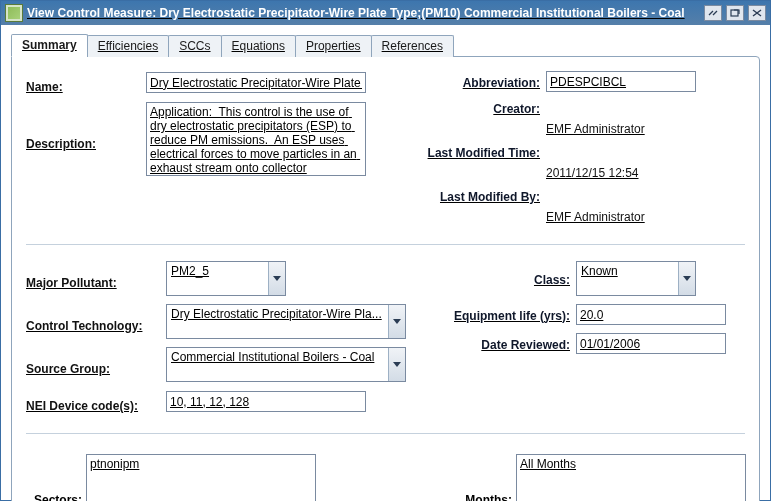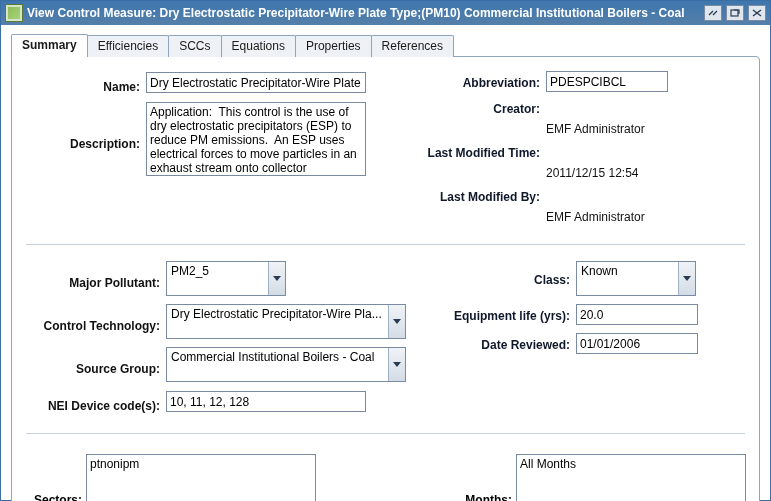--- a/index.html
+++ b/index.html
@@ -1,39 +1,39 @@
 <!DOCTYPE html>
 <html><head>
 <meta charset="utf-8">
 <style>
   * { box-sizing: border-box; margin: 0; padding: 0; }
   body { font-family: "Segoe UI", Tahoma, Arial, sans-serif; font-size: 12px; background: #fff; }
-  .window { width: 771px; height: 501px; border: 1px solid #3a6ea5; background: #fff; position: relative; }
+  .window { width: 771px; height: 501px; border: 1px solid #3a6ea5; background: #fff; position: relative; text-decoration: underline; }
   .titlebar { height: 24px; background: linear-gradient(180deg, #3d76ae 0%, #557fa9 100%); display: flex; align-items: center; padding: 0 4px; color: #fff; font-size: 12px; font-weight: bold; }
   .titlebar .icon-box { width: 18px; height: 18px; background: #d6e4c8; border: 1px solid #5a7a3a; margin-right: 4px; position: relative; }
   .titlebar .icon-box::before { content: ""; position: absolute; top: 2px; left: 2px; right: 2px; bottom: 2px; background: linear-gradient(135deg, #8fbc5a 0%, #a8d179 100%); }
   .titlebar .title-text { flex: 1; overflow: hidden; text-overflow: ellipsis; white-space: nowrap; }
   .titlebar .win-btns { display: flex; gap: 4px; }
   .titlebar .win-btn { width: 18px; height: 16px; background: #e0e6ee; border: 1px solid #7a8aa0; display: flex; align-items: center; justify-content: center; cursor: pointer; }
   .titlebar .win-btn svg { stroke: #2a3c54; }
   .content { padding: 8px 10px 10px 10px; height: calc(100% - 24px); display: flex; flex-direction: column; border-radius: 6px; }
   .tab-strip { display: flex; align-items: flex-end; position: relative; z-index: 2; }
   .tab { padding: 3px 10px 4px 10px; background: #eef2f6; border: 1px solid #8fa5bc; border-bottom: none; margin-right: -1px; cursor: pointer; color: #1a1a1a; border-radius: 2px 2px 0 0; position: relative; top: 1px; }
   .tab.active { background: #fff; border-bottom: 1px solid #fff; color: #1a1a1a; font-weight: bold; }
   .panel { flex: 1; border: 1px solid #8fa5bc; background: #fff; padding: 14px 14px 10px 14px; display: flex; flex-direction: column; border-radius: 0 4px 4px 4px; }
   .col-left { flex: 0 0 340px; }
   .col-right { flex: 1; }
   .form-row { display: flex; align-items: flex-start; margin-bottom: 8px; }
   .form-row.center { align-items: center; }
-  .form-label { flex: 0 0 120px; text-align: right; padding-right: 6px; font-weight: bold; color: #111; padding-top: 2px; margin-top: 7px; }
+  .form-label { flex: 0 0 120px; text-align: left; padding-right: 6px; font-weight: bold; color: #111; padding-top: 2px; margin-top: 7px; }
   .form-label-right { flex: 0 0 140px; text-align: right; padding-right: 6px; font-weight: bold; color: #0f172a; padding-top: 2px; }
   .field-text { padding-top: 2px; color: #111; margin-top: 20px; }
   .input, .textarea, .select, .listbox { font-family: inherit; font-size: 12px; }
   .input { width: 220px; height: 21px; border: 1px solid #7a8aa0; padding: 1px 3px; background: #fff; }
-  .input.small { width: 122px; }
+  .input.small { width: 150px; }
   .input.wide { width: 220px; }
   .textarea { width: 220px; height: 74px; border: 1px solid #7a8aa0; padding: 2px 3px; background: #fff; resize: none; overflow-y: scroll; }
   .select-wrap { display: flex; width: 220px; border: 1px solid #7a8aa0; height: 35px; background: #fff; }
   .select-wrap.short { width: 120px; }
   .select-wrap .select-text { flex: 1; padding: 2px 4px; overflow: hidden; white-space: nowrap; text-overflow: ellipsis; }
   .select-wrap .caret { width: 17px; background: linear-gradient(180deg, #f0f3f7 0%, #d3dce6 100%); border-left: 1px solid #9db0c4; display: flex; align-items: center; justify-content: center; cursor: pointer; }
   .select-wrap .caret::after { content: ""; border-left: 4px solid transparent; border-right: 4px solid transparent; border-top: 5px solid #2a3c54; }
   .divider { height: 1px; background: #c5d1dd; margin: 12px 0; }
   .listbox { width: 230px; height: 92px; border: 1px solid #7a8aa0; background: #fff; padding: 2px 3px; }
   .bottom-sec { display: flex; gap: 50px; margin-top: 8px; }

